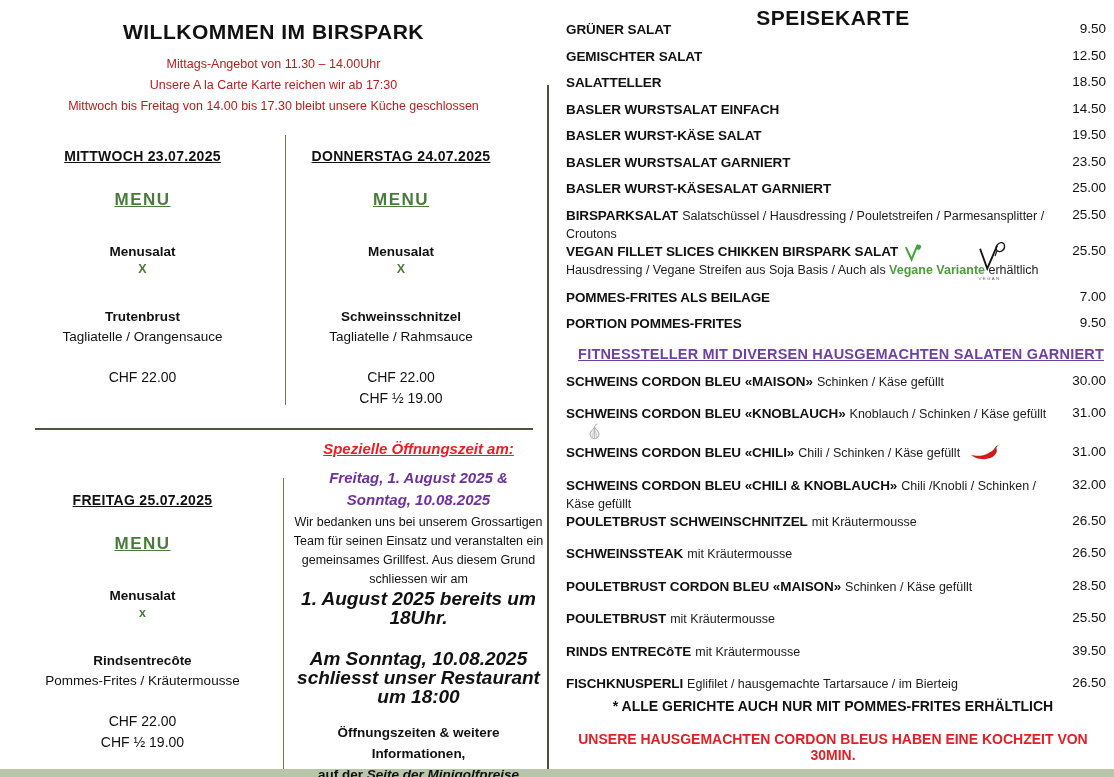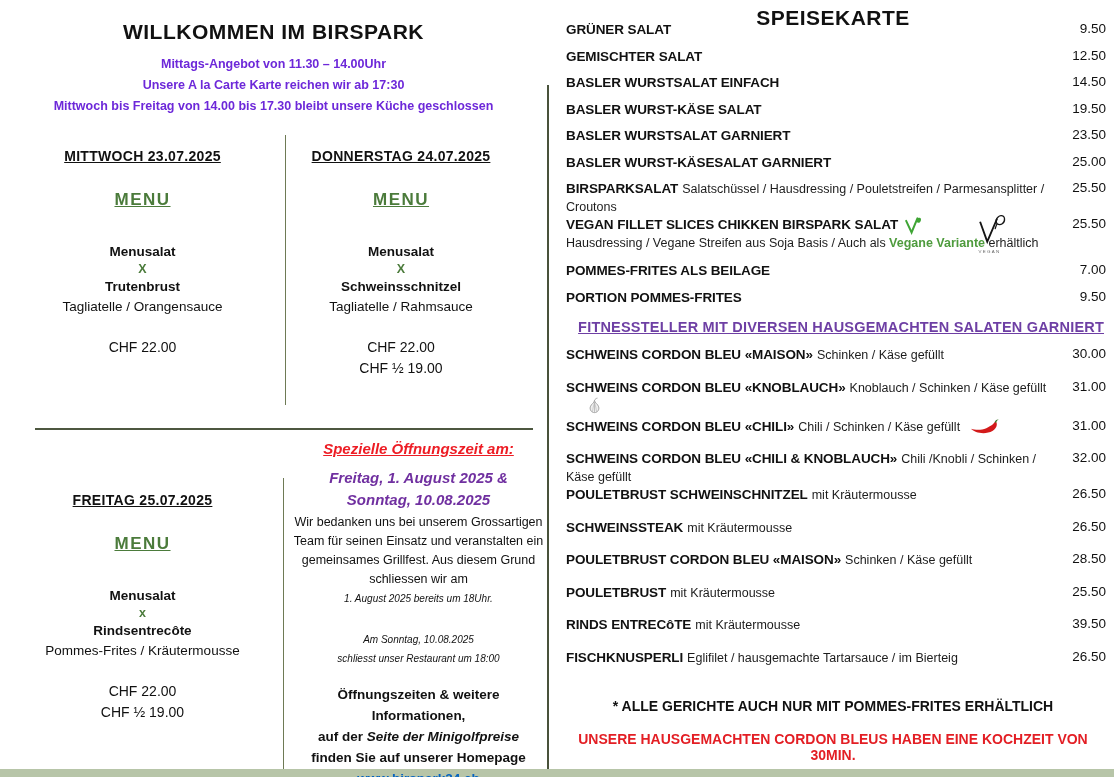--- a/index.html
+++ b/index.html
@@ -10,38 +10,38 @@
   .vline{position:absolute;background:#6e7a55;width:1px;}
   .vline-center{position:absolute;left:547px;top:85px;bottom:8px;width:2px;background:#49523b;}
   .hline{position:absolute;left:35px;top:428px;width:498px;height:2px;background:#4d5740;}
   .bottom-bar{position:absolute;left:0;right:0;bottom:0;height:8px;background:#b7c5a8;}
 
   
   .left-half{position:absolute;left:0;top:0;width:547px;height:687px;}
   .page-title{position:absolute;left:0;top:20px;width:547px;text-align:center;
     font-size:21px;font-weight:800;letter-spacing:.5px;color:#111;}
   .subtitle{position:absolute;left:0;top:54px;width:547px;text-align:center;
-    font-size:12.5px;line-height:21px;color:#6d28d9;font-weight:bold;}
+    font-size:12.5px;line-height:21px;color:#b91c1c;}
 
   .menu-box{position:absolute;text-align:center;color:#111;}
   .menu-box .day{font-size:14px;font-weight:800;text-decoration:underline;letter-spacing:.3px;}
   .menu-box .menu-label{margin-top:26px;font-size:17px;font-weight:800;letter-spacing:1.5px;
     color:#4b7b3b;text-decoration:underline;}
   .menu-box .dish-group{margin-top:32px;}
-  .menu-box .dish{font-size:13.5px;font-weight:800;line-height:19px;}
+  .menu-box .dish{font-size:13.5px;font-weight:800;line-height:19px;margin-top:30px;}
   .menu-box .connector{font-size:12.5px;font-weight:800;color:#4b7b3b;line-height:16px;}
   .menu-box .side{font-size:13.5px;line-height:20px;margin-top:1px;}
   .menu-box .price-group{margin-top:20px;font-size:14px;line-height:21px;}
 
   
   .special-box{position:absolute;left:290px;top:440px;width:257px;text-align:center;color:#111;}
   .sp-heading{font-size:15px;font-weight:800;font-style:italic;text-decoration:underline;color:#ed1c24;}
   .sp-dates{margin-top:10px;font-size:15px;font-weight:800;font-style:italic;color:#7030a0;line-height:22px;}
   .sp-body{margin-top:2px;font-size:12.5px;line-height:19px;}
-  .sp-bold-italic{font-size:10px;font-weight:400;font-style:italic;line-height:19px;}
+  .sp-bold-italic{font-size:19px;font-weight:700;font-style:italic;line-height:19px;}
   .sp-gap1{margin-top:22px;}
   .sp-info{margin-top:16px;font-size:13.5px;font-weight:800;line-height:21px;}
   .sp-link{display:inline-block;font-size:13.5px;font-weight:800;color:#0563c1;
     text-decoration:underline;cursor:pointer;}
 
   
   .right-half{position:absolute;left:560px;top:0;width:546px;height:777px;color:#111;}
   .karte-title{position:absolute;left:0;top:6px;width:546px;text-align:center;
     font-size:21px;font-weight:800;letter-spacing:.5px;}
   .menu-list{position:absolute;left:6px;top:20px;width:540px;}
@@ -159,20 +159,26 @@
           <span class="item-price">9.50</span>
         </div>
         <div class="menu-row g1">
           <div class="row-main">
             <div><span class="item-name">GEMISCHTER SALAT</span></div>
           </div>
           <span class="item-price">12.50</span>
         </div>
         <div class="menu-row g1">
           <div class="row-main">
+            <div><span class="item-name">SALATTELLER</span></div>
+          </div>
+          <span class="item-price">18.50</span>
+        </div>
+        <div class="menu-row g1">
+          <div class="row-main">
             <div><span class="item-name">BASLER WURSTSALAT EINFACH</span></div>
           </div>
           <span class="item-price">14.50</span>
         </div>
         <div class="menu-row g1">
           <div class="row-main">
             <div><span class="item-name">BASLER WURST-KÄSE SALAT</span></div>
           </div>
           <span class="item-price">19.50</span>
         </div>

